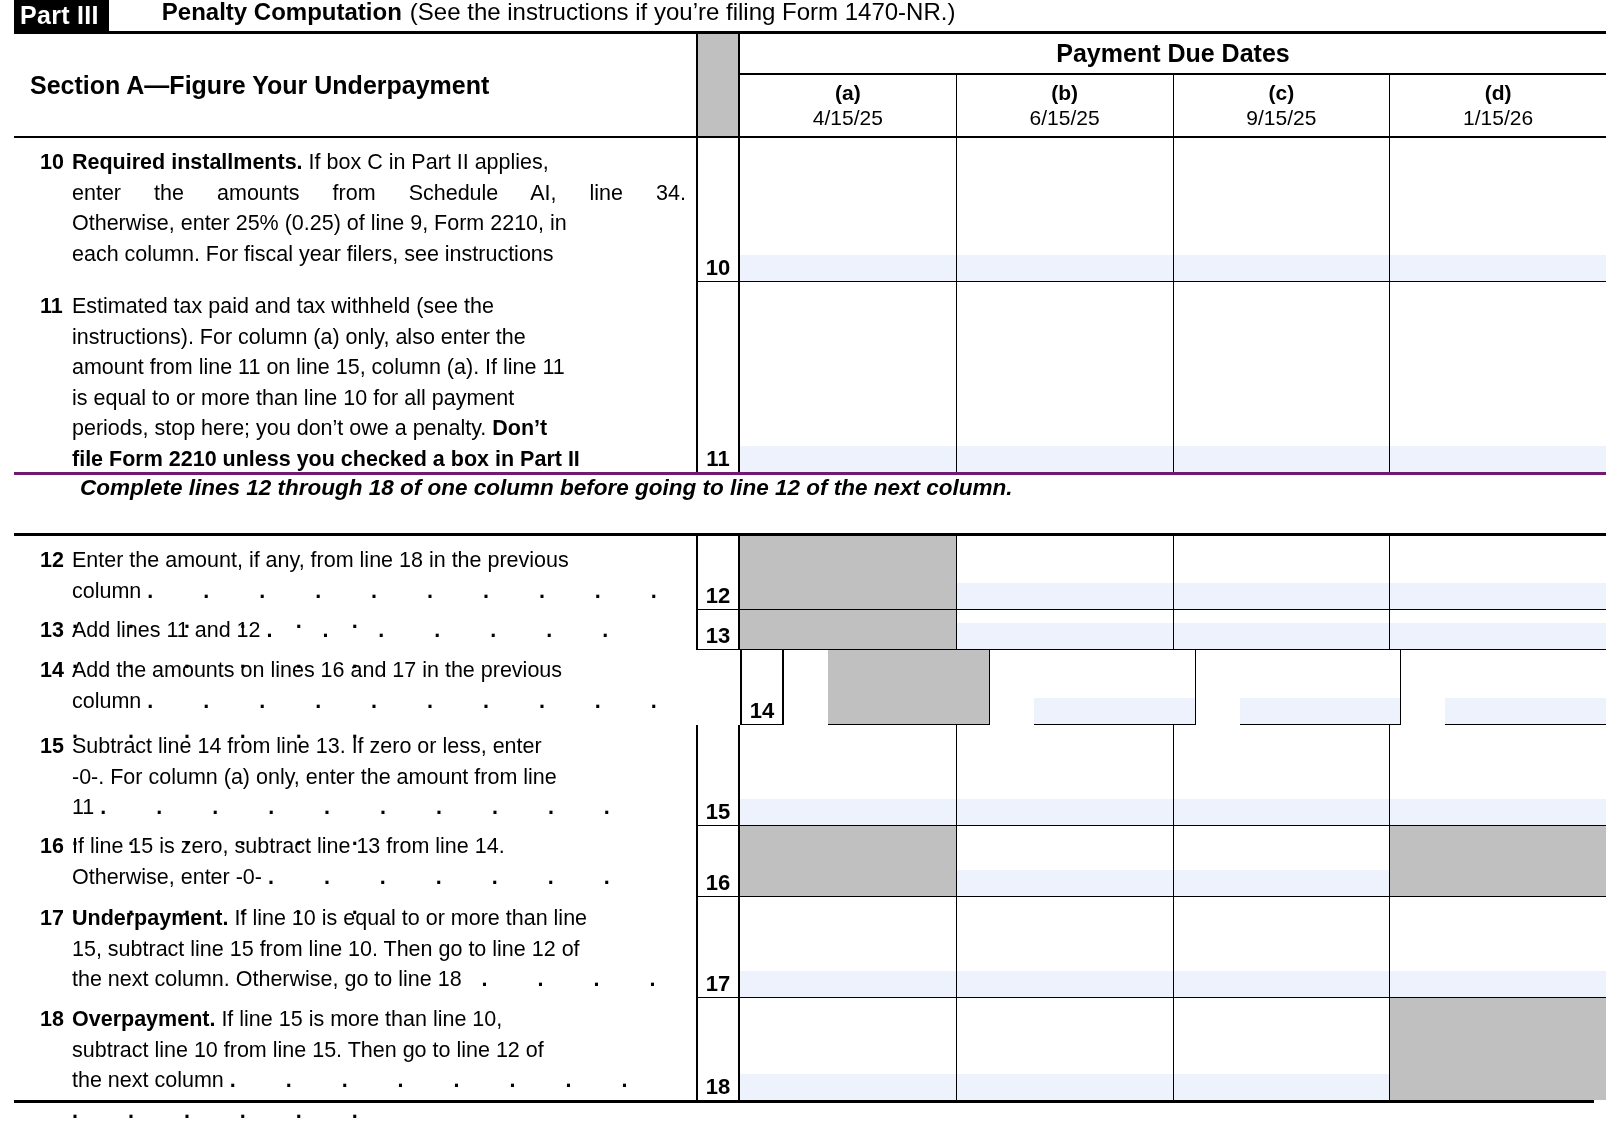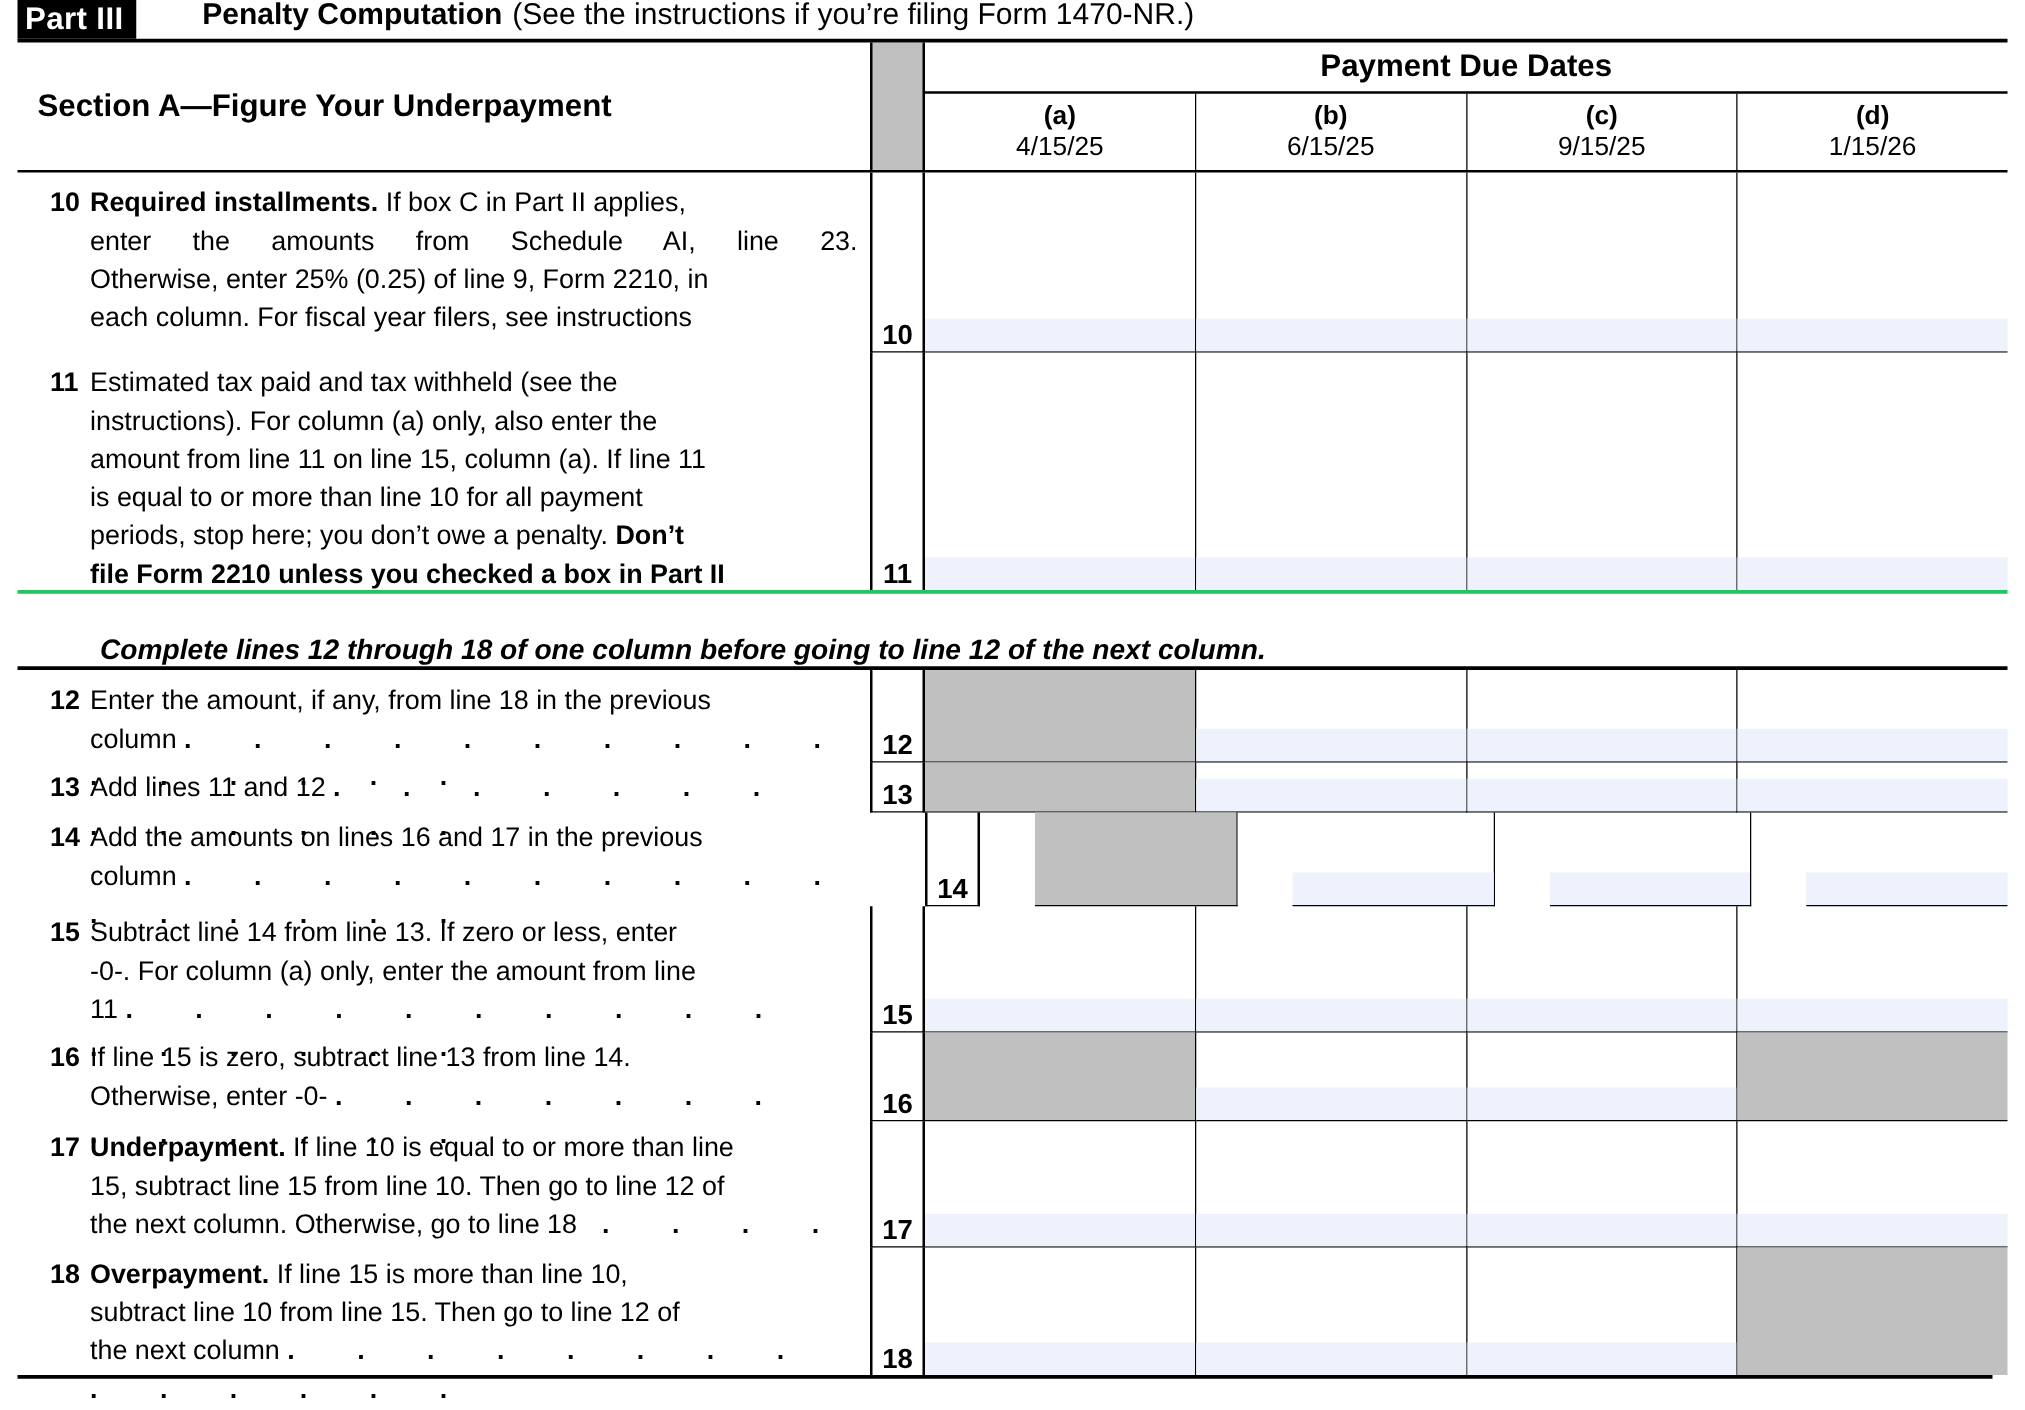--- a/index.html
+++ b/index.html
@@ -174,25 +174,25 @@
   
   .leader {
     display: inline;
     letter-spacing: 11px;
     font-weight: bold;
   }
   .leader-wide { letter-spacing: 22px; }
 
   
   .sep-strip {
-    border-top: 3px solid #22c55e;
+    border-top: 3px solid #701a75;
     border-bottom: 3px solid #000;
     height: 64px;
     display: flex;
-    align-items: flex-end;
+    align-items: flex-start;
     padding-left: 66px;
   }
   .sep-text {
     font-size: 22.5px;
     font-weight: bold;
     font-style: italic;
   }
 </style>
 </head>
 <body>
@@ -234,21 +234,21 @@
   </div>
 
   <div class="line-row bdr-bottom-thin" style="height:144px;">
     <div class="desc-col">
       <div class="line-text">
         <div class="ln-no">10</div>
         <div class="ln-body">
           <div>
             <span class="b">Required installments.</span><span> If box C in Part II applies,</span>
           </div>
-          <div class="ln-body justify">enter the amounts from Schedule AI, line 23.</div>
+          <div class="ln-body justify">enter the amounts from Schedule AI, line 34.</div>
           <div>Otherwise, enter 25% (0.25) of line 9, Form 2210, in</div>
           <div>each column. For fiscal year filers, see instructions</div>
         </div>
       </div>
     </div>
     <div class="num-col">
       <div class="num-label">10</div>
     </div>
     <div class="amt-col">
         <div class="entry-shade"></div>

